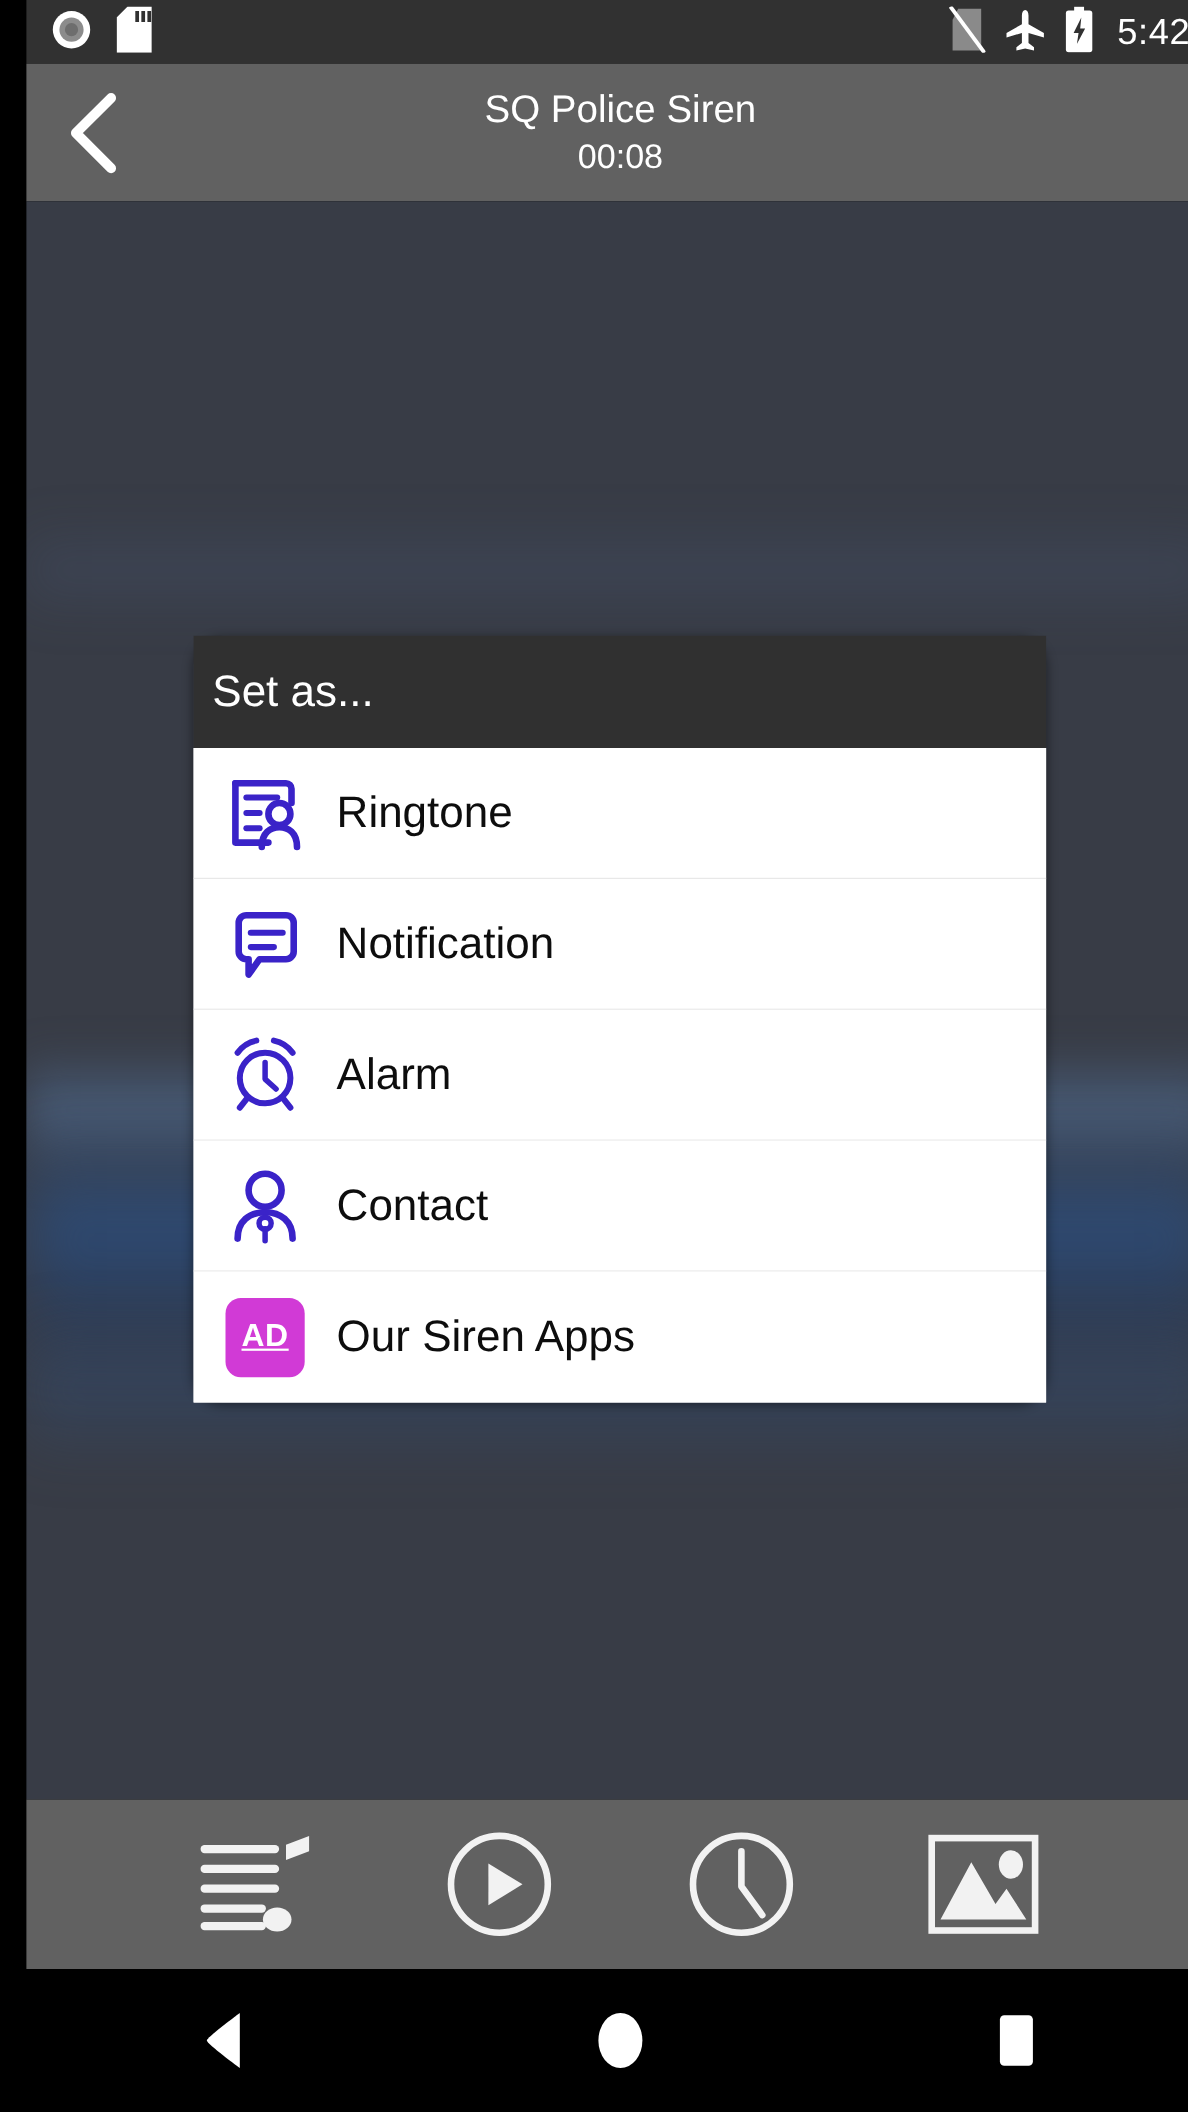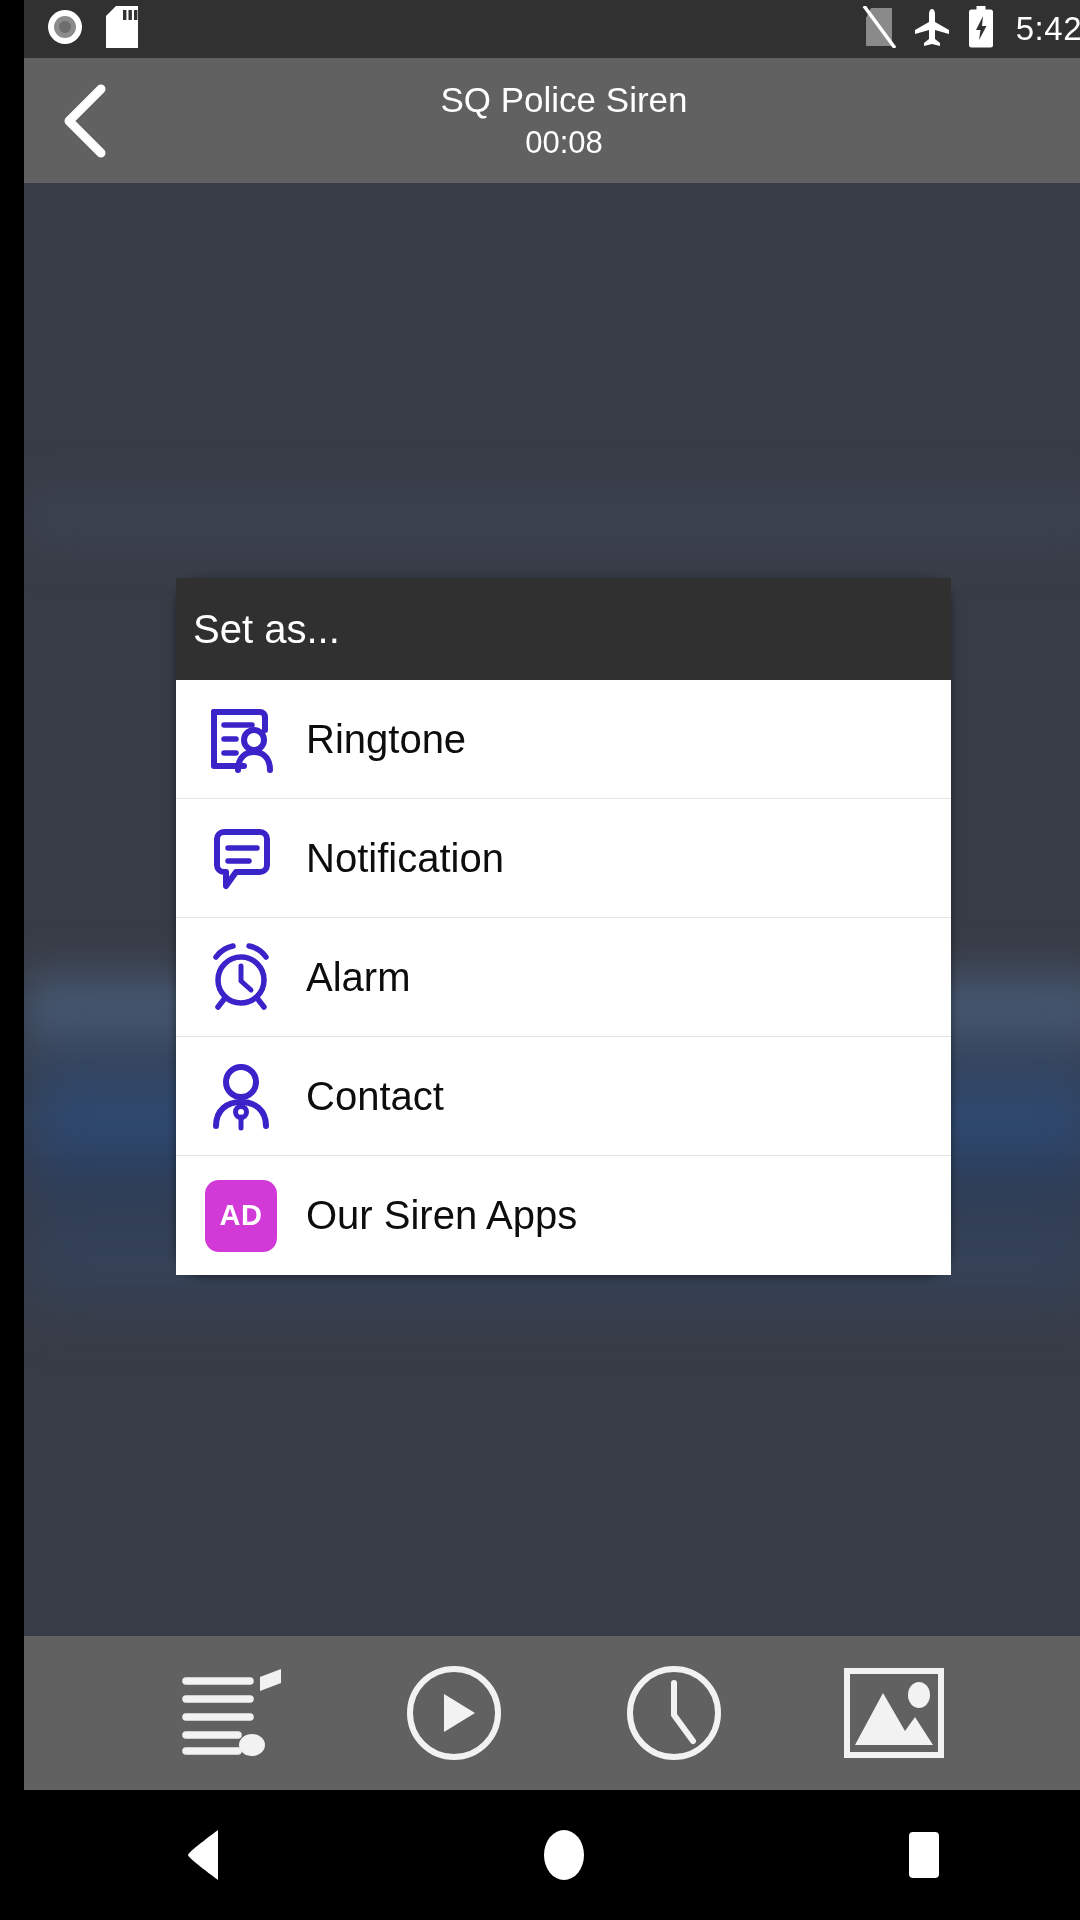--- a/index.html
+++ b/index.html
@@ -83,21 +83,21 @@
   .row:last-child{ border-bottom:none; }
   .row-icon{
     width:130px; display:flex; align-items:center; justify-content:center;
     flex:0 0 130px;
   }
   .row-label{ color:#0d0d0d; font-size:40px; font-weight:400; }
 
   .ad-badge{
     width:72px; height:72px; border-radius:14px; background:#d13ad6;
     display:flex; align-items:center; justify-content:center;
-    color:#ffffff; font-size:29px; font-weight:700; letter-spacing:0.5px;
+    color:#ffffff; font-size:29px; font-weight:700; letter-spacing:0.5px;text-decoration:underline;
   }
 
   
   .toolbar{
     position:absolute; top:1636px; left:0; width:1080px; height:154px;
     background:#616161; display:flex; align-items:center; justify-content:center;
     gap:110px;
   }
   .tool-btn{
     width:110px; height:110px; display:flex; align-items:center; justify-content:center;

